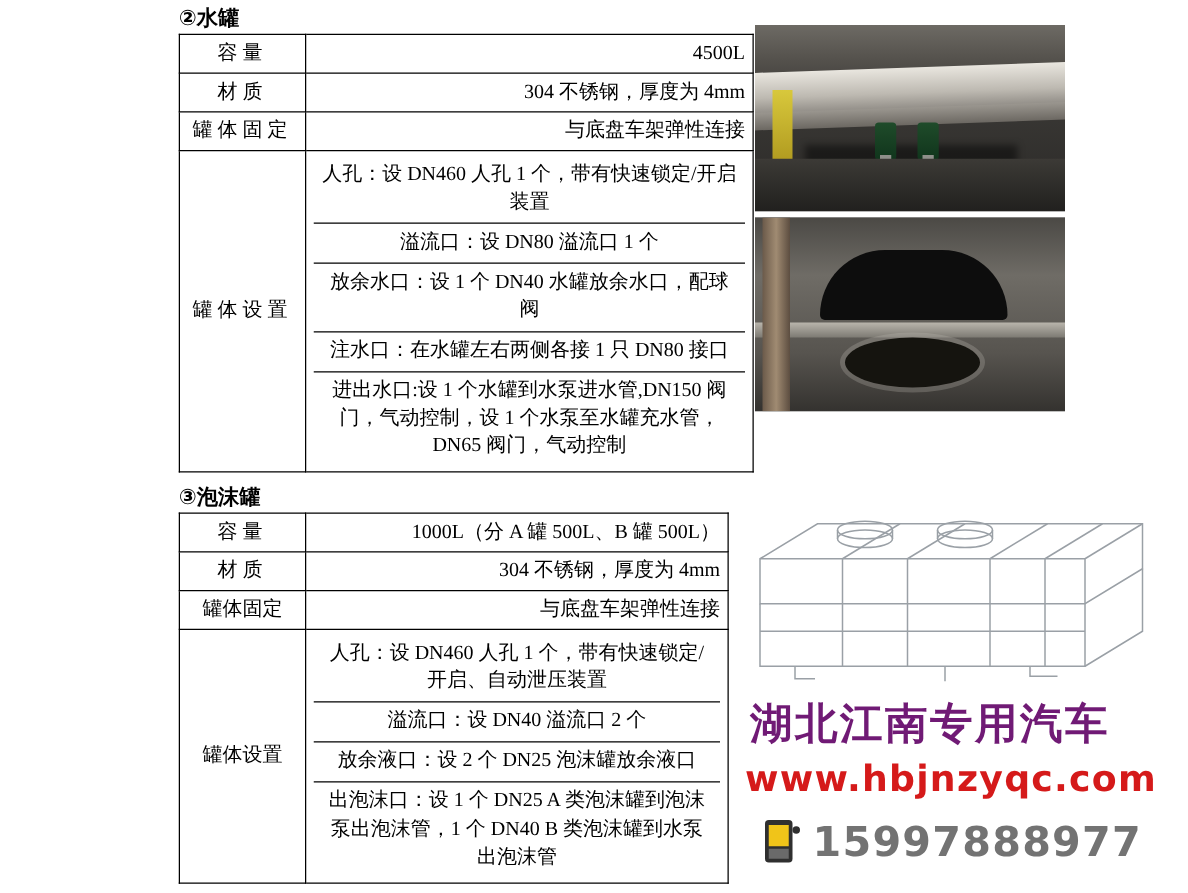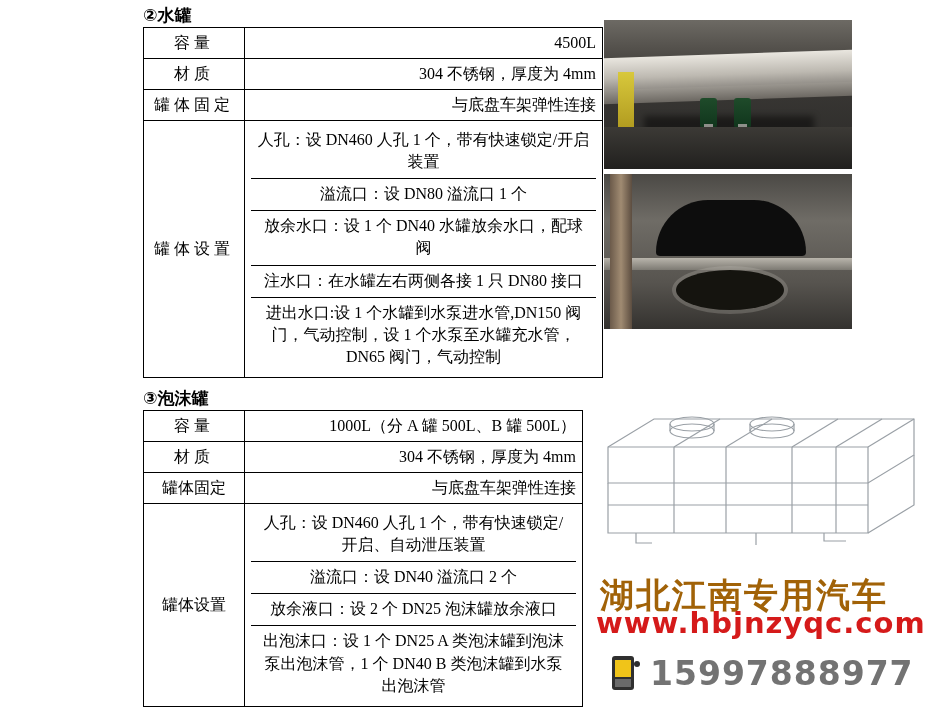--- a/index.html
+++ b/index.html
@@ -160,25 +160,25 @@
     left: 596px;
     top: 16px;
     width: 330px;
     height: 150px;
   }
 
   
   .brand-cn {
     position: absolute;
     left: 600px;
-    top: 573px;
+    top: 556px;
     font-size: 34px;
     font-weight: bold;
     font-family: "DejaVu Sans", "Liberation Sans", sans-serif;
-    color: #a16207;
+    color: #701a75;
     letter-spacing: 2px;
     white-space: nowrap;
   }
   .brand-url {
     position: absolute;
     left: 596px;
     top: 606px;
     font-size: 29px;
     font-weight: bold;
     font-family: "DejaVu Sans", "Liberation Sans", sans-serif;

